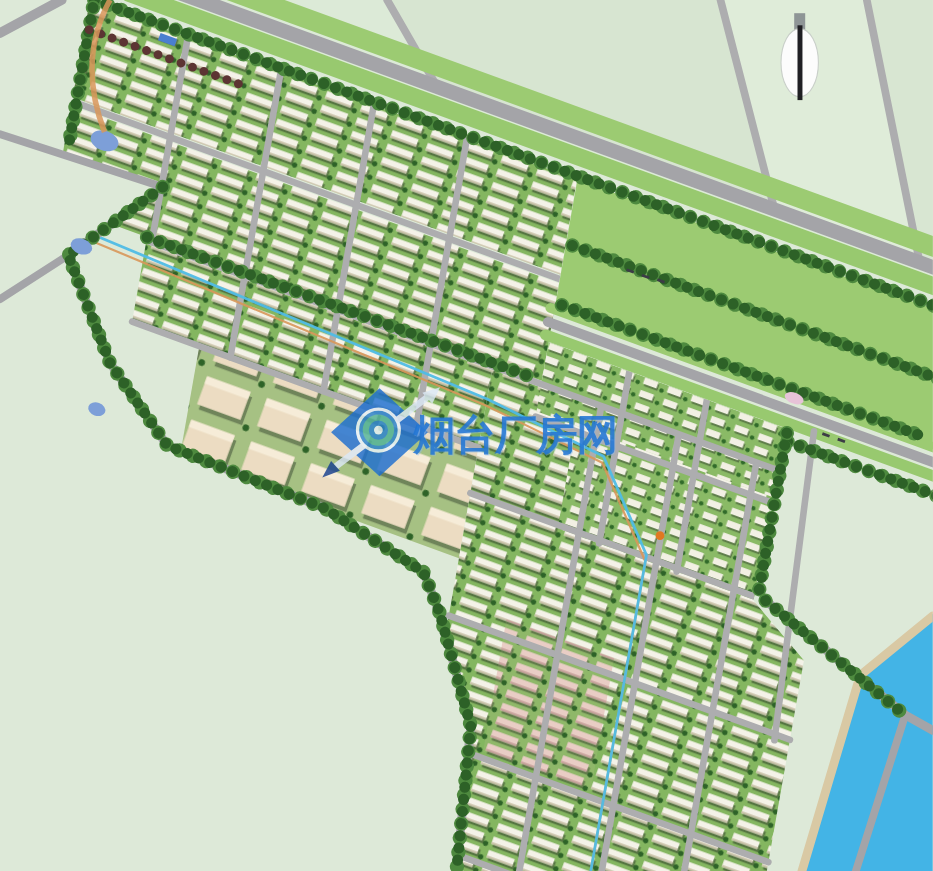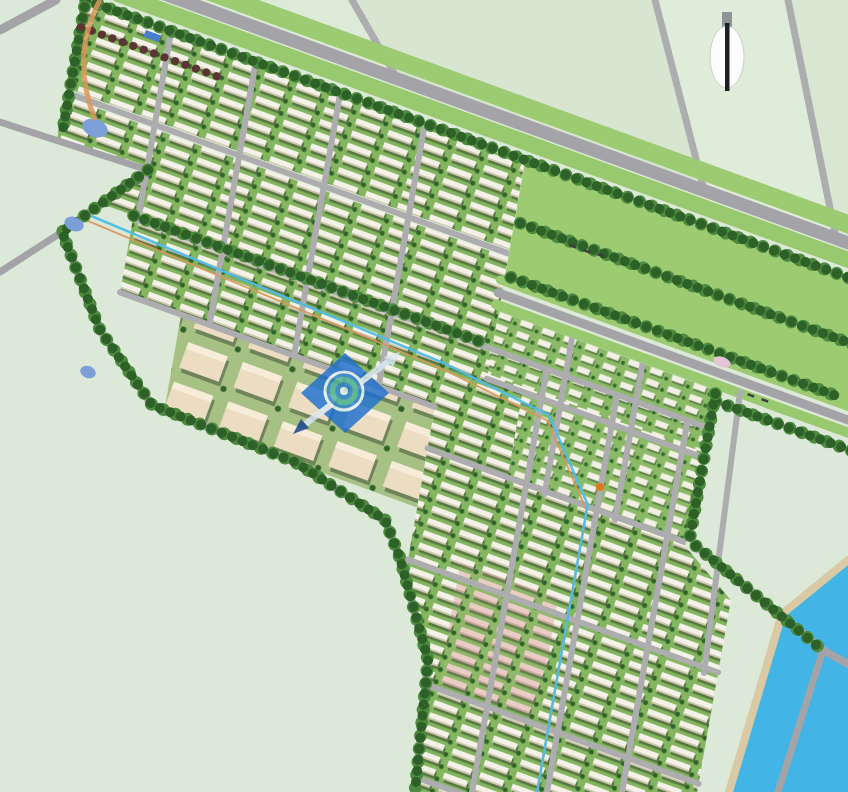--- a/index.html
+++ b/index.html
@@ -157,13 +157,14 @@
       <g opacity="0.82">
         <polygon fill="#1e6fd0" points="345,353 389,393 345,433 301,393"></polygon>
         <polyline points="300,428 394,357" fill="none" stroke="#dce9f6" stroke-width="6" stroke-linecap="round" stroke-linejoin="round"></polyline>
         <polygon fill="#dce9f6" points="400,352 384,357 393,367"></polygon>
         <polygon fill="#163f8e" points="293,434 309,428 301,419"></polygon>
         <circle cx="344" cy="391" r="19" fill="#2b84cf" stroke="#e8f3fa" stroke-width="3"></circle>
         <circle cx="344" cy="391" r="11.5" fill="none" stroke="#52b49b" stroke-width="5.5"></circle>
         <circle cx="344" cy="391" r="4" fill="#eaf4fa"></circle>
       </g>
     </svg>
+  <div class="wm-text" style="left: 376px; top: 370px; font-size: 38px; color: rgba(32, 116, 212, 0.85); letter-spacing: -1px;">烟台厂房网</div>
 </div>
 
 </body></html>

